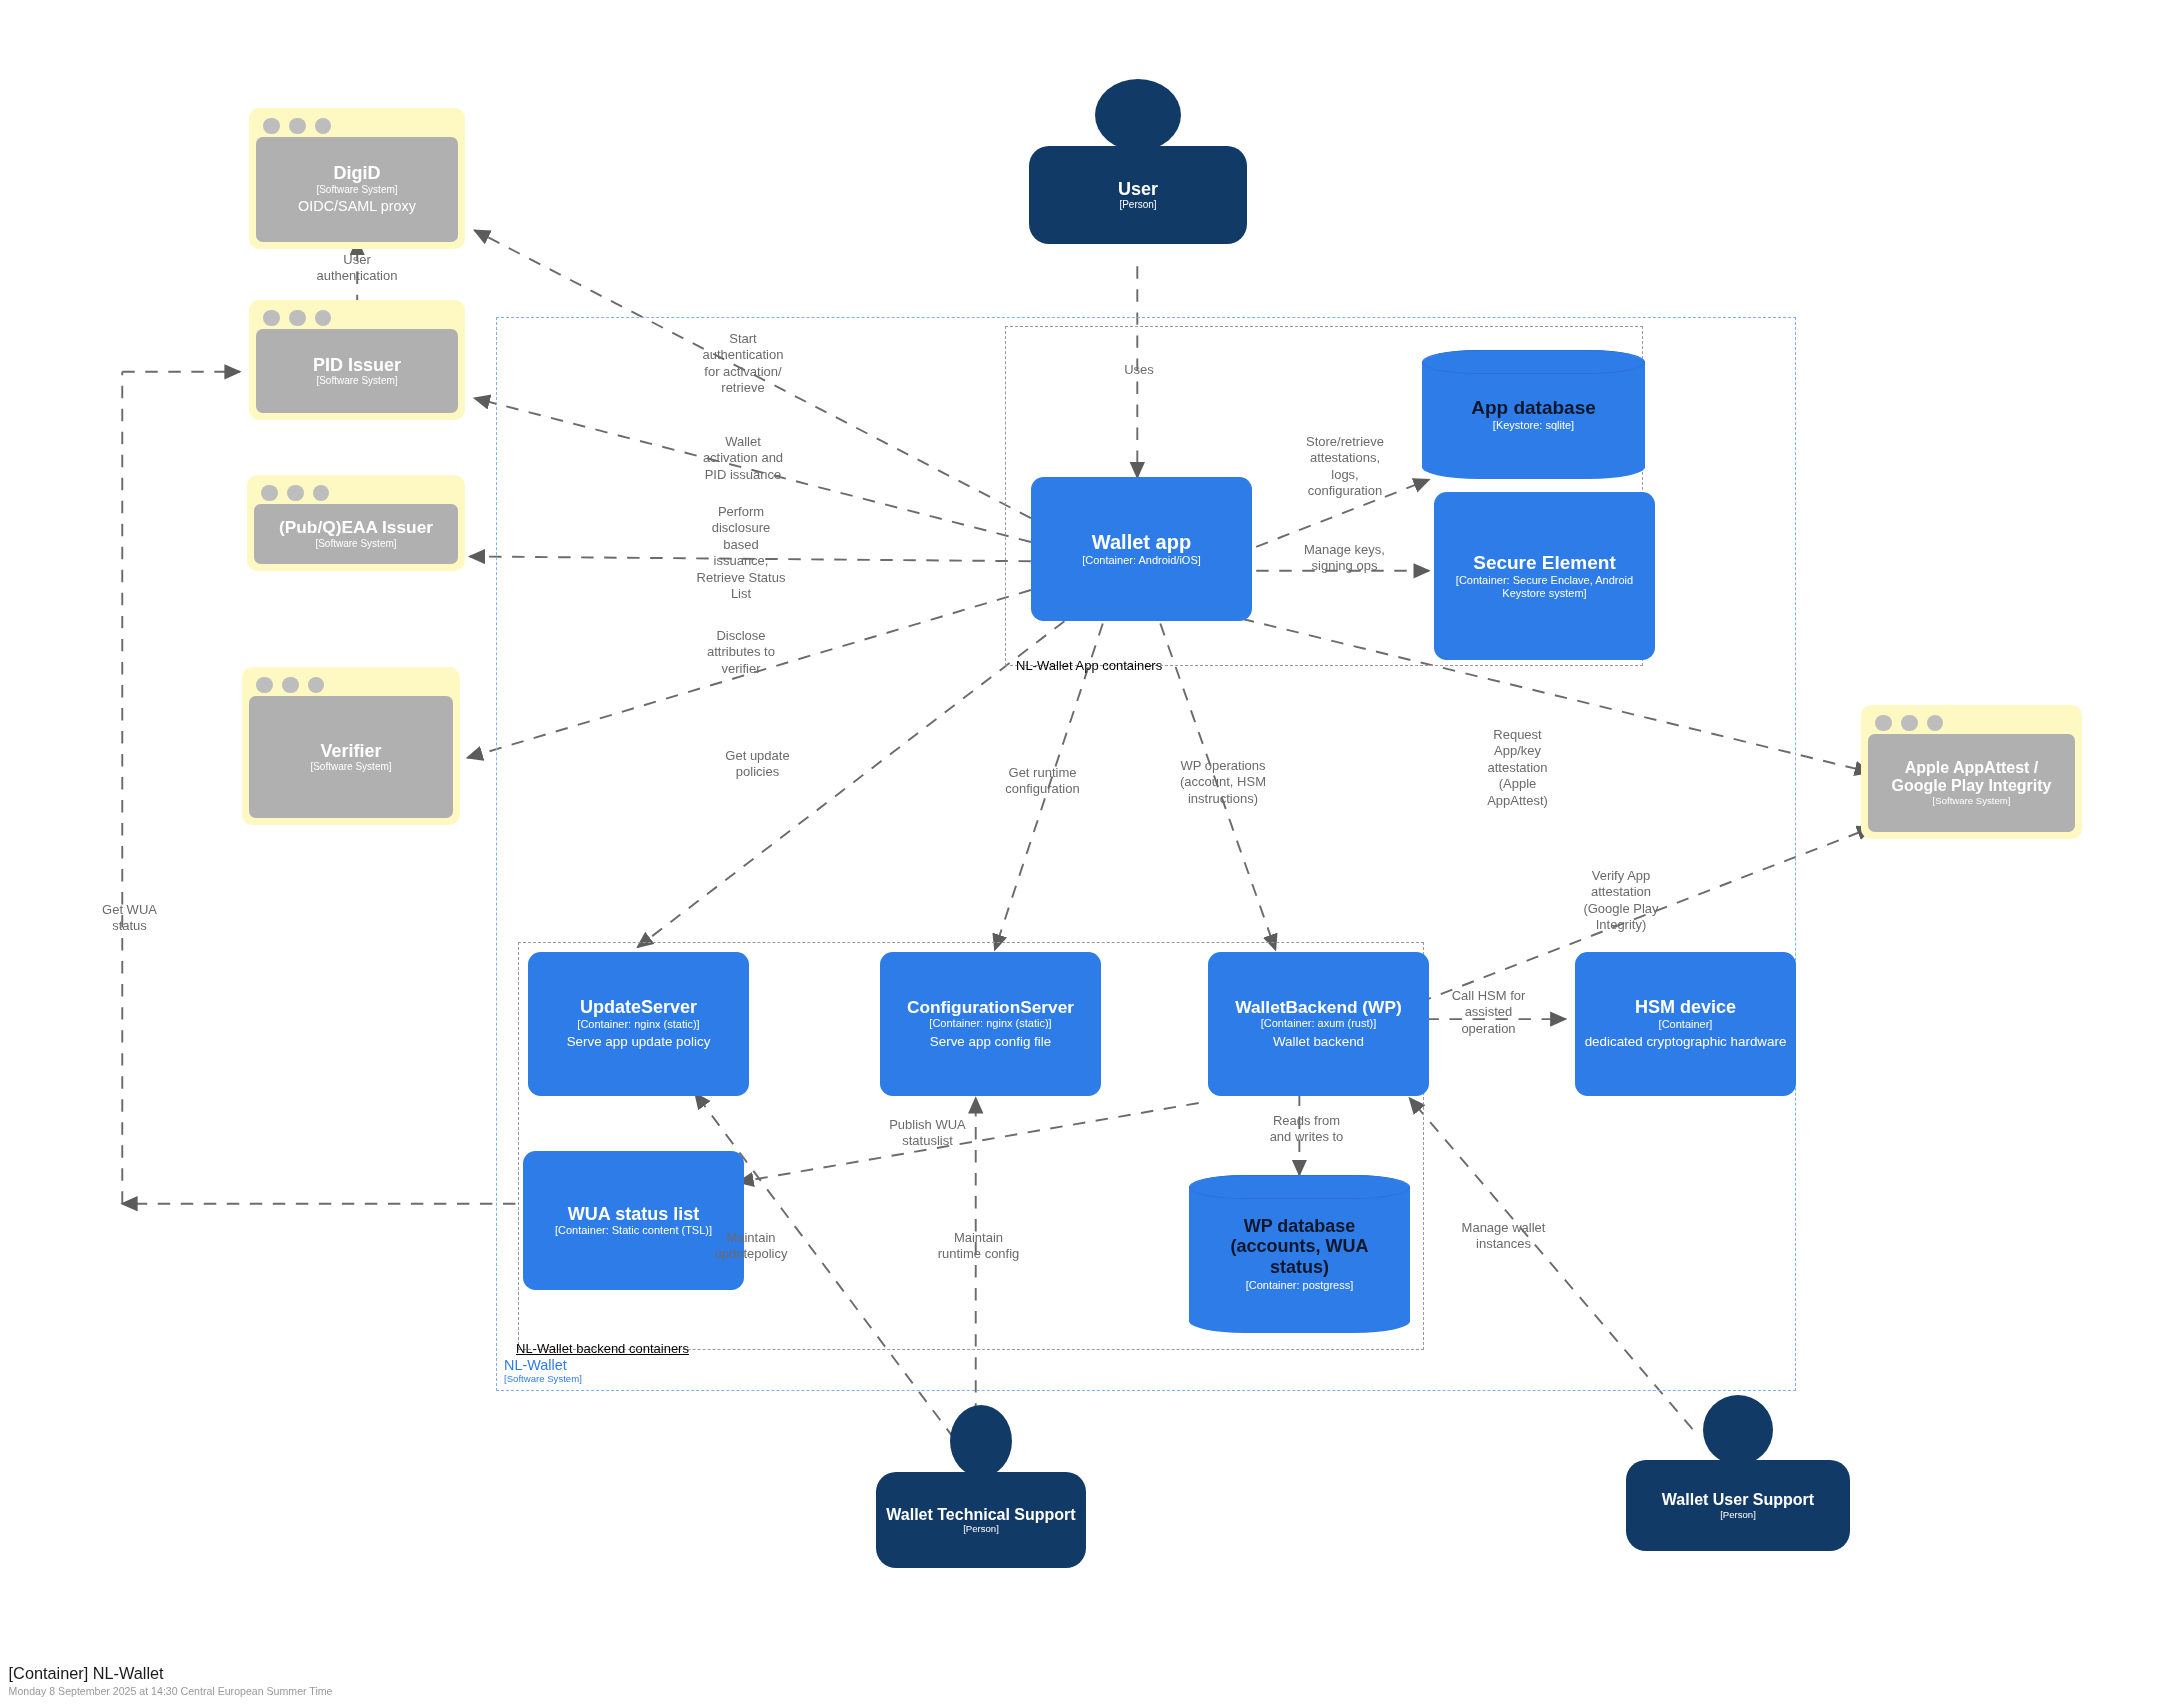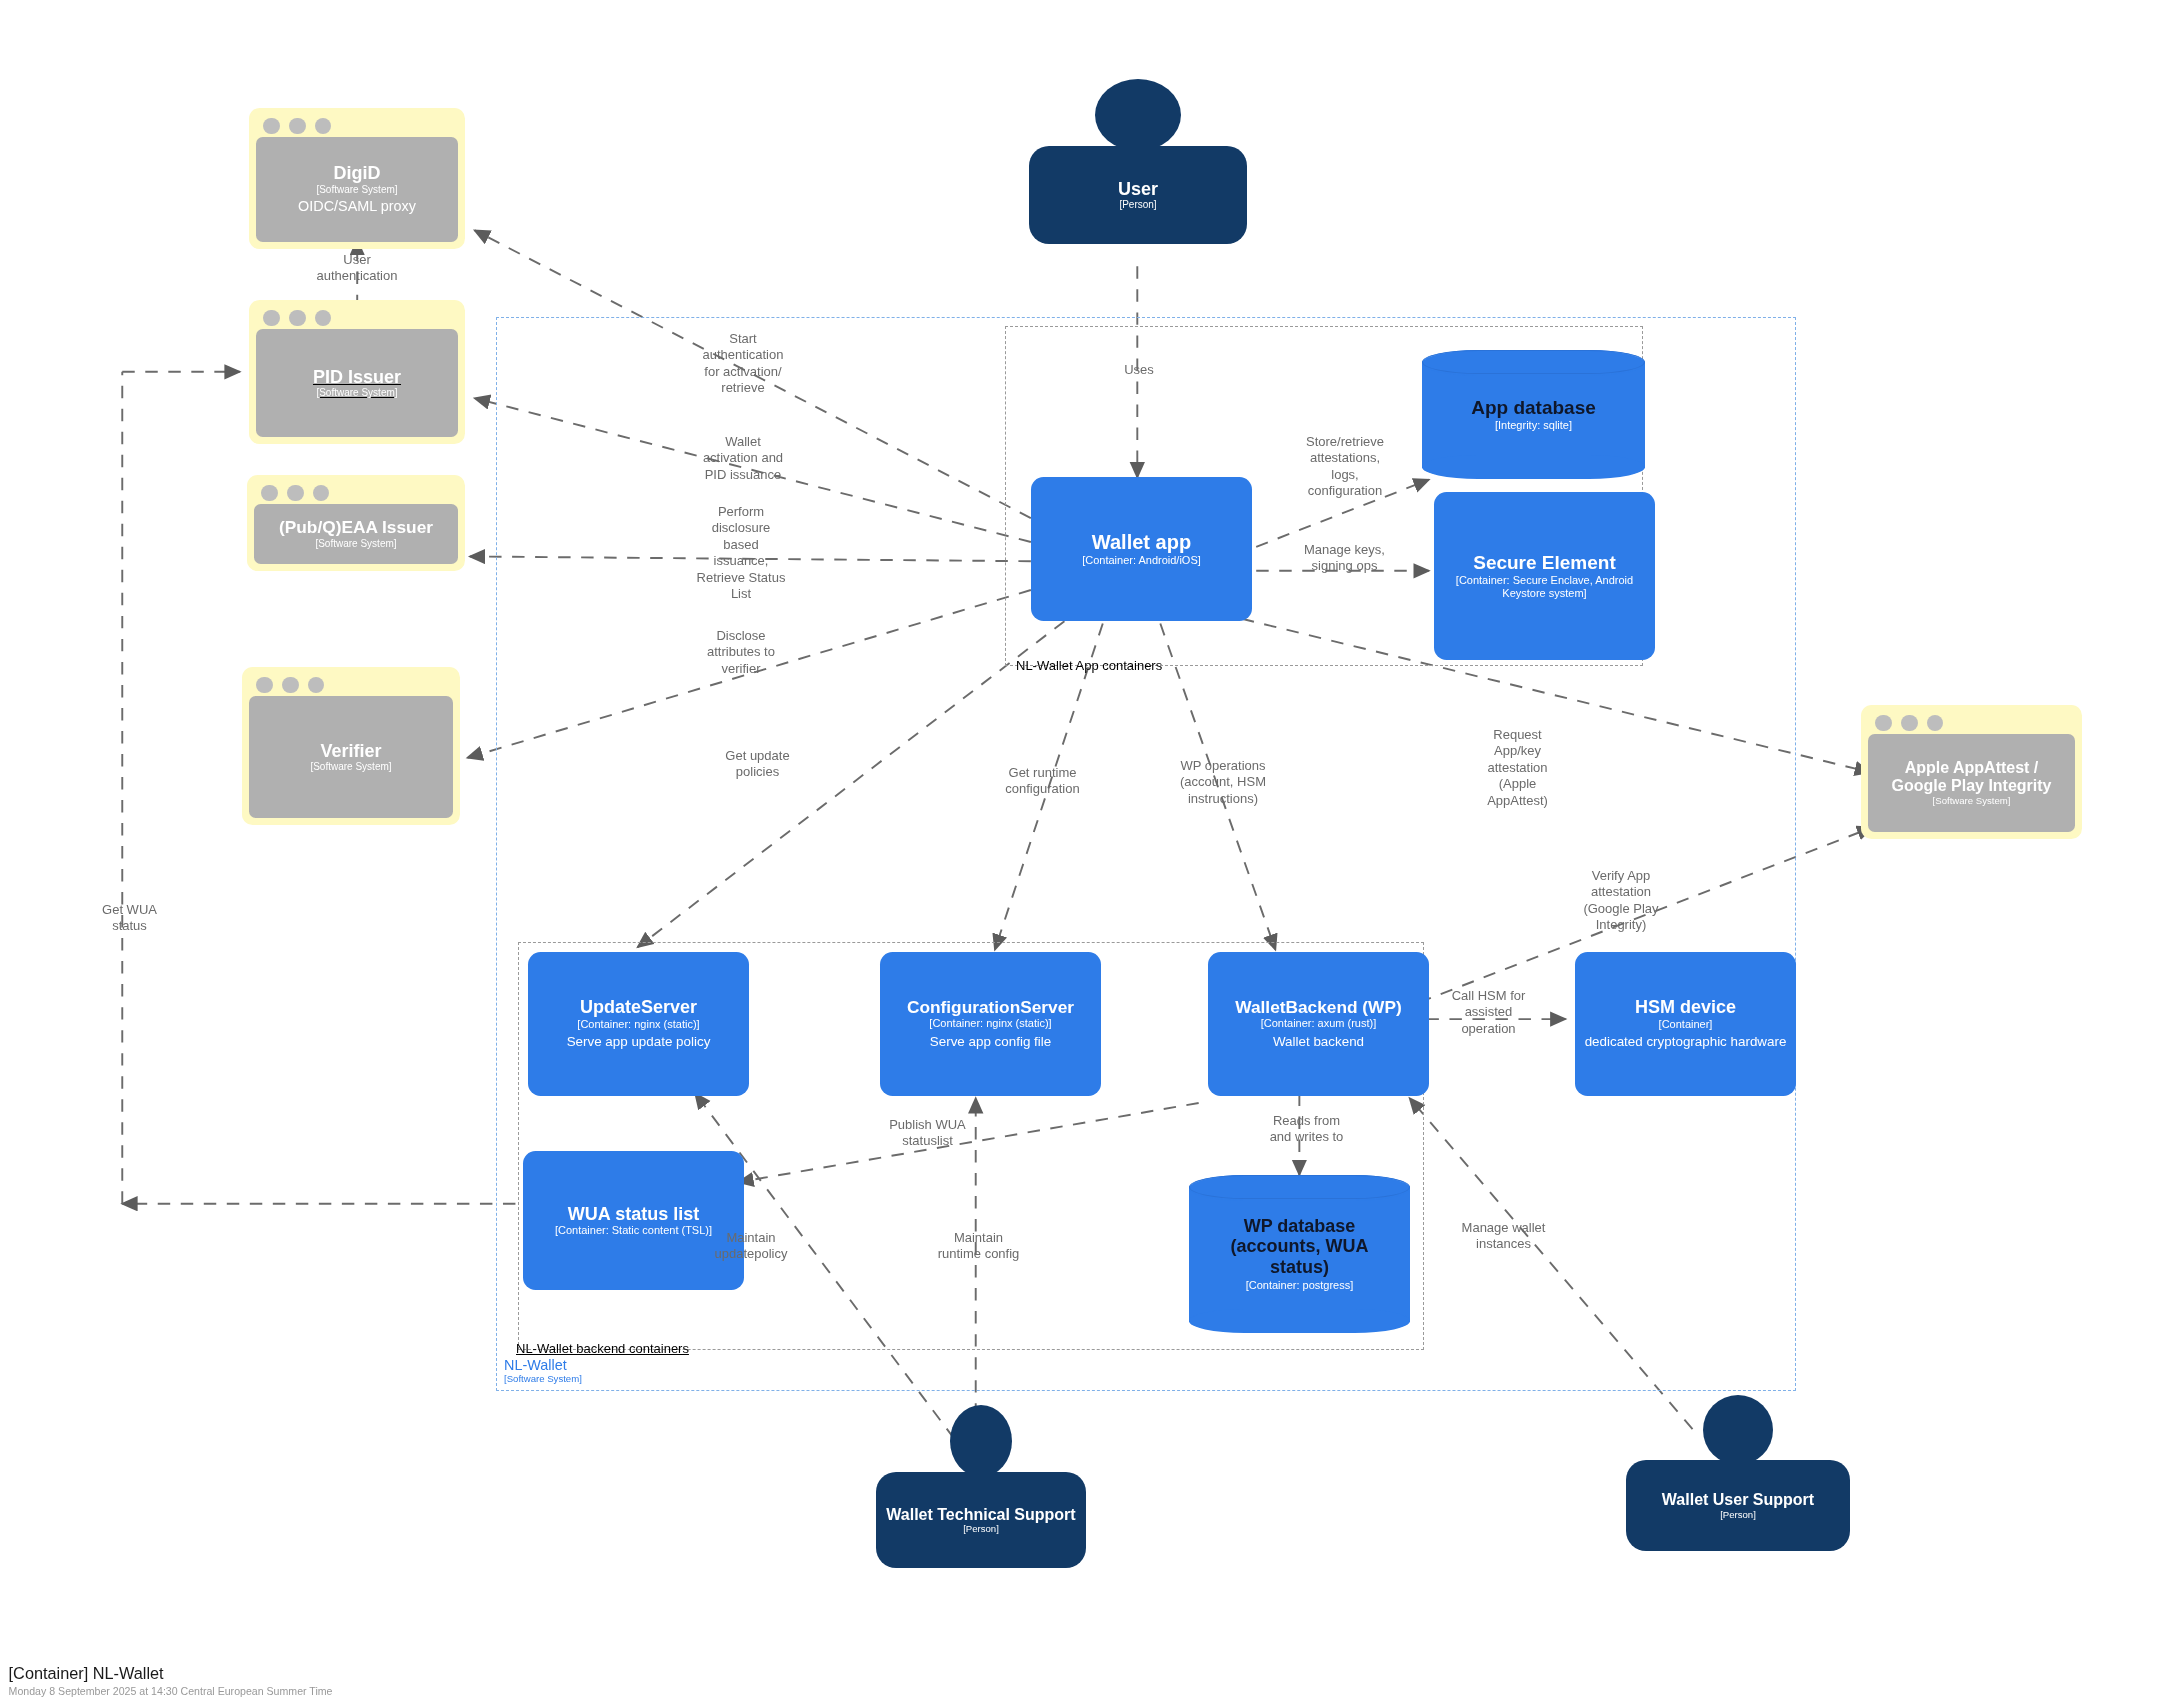--- a/index.html
+++ b/index.html
@@ -155,21 +155,21 @@
       <span class="dot"></span>
       <span class="dot"></span>
     </div>
     <div class="pane">
       <div class="nm" style="font-size:18px;">DigiD</div>
       <div class="tech" style="font-size:10px;">[Software System]</div>
       <div class="desc" style="font-size:14.4px;">OIDC/SAML proxy</div>
     </div>
   </div>
 
-  <div class="syswin abs" style="left:249px;top:300px;width:216px;height:144px;text-decoration:underline;">
+  <div class="syswin abs" style="left:249px;top:300px;width:216px;height:120px;">
     <div class="titlebar">
       <span class="dot"></span>
       <span class="dot"></span>
       <span class="dot"></span>
     </div>
     <div class="pane">
       <div class="nm" style="font-size:18px;">PID Issuer</div>
       <div class="tech" style="font-size:10px;">[Software System]</div>
     </div>
   </div>
@@ -273,21 +273,21 @@
     <div class="tech" style="font-size:11px;">[Container: Static content (TSL)]</div>
   </div>
 
   <div class="cyl abs" style="left:1422px;top:350px;width:223px;height:129px;">
     <div class="tube"></div>
     <div class="cap bot"></div>
     <div class="cap top"></div>
     <div class="rim"></div>
     <div class="lbl">
       <div class="nm" style="font-size:19px;">App database</div>
-      <div class="tech" style="font-size:11px;">[Integrity: sqlite]</div>
+      <div class="tech" style="font-size:11px;">[Keystore: sqlite]</div>
     </div>
   </div>
 
   <div class="cyl abs" style="left:1189px;top:1175px;width:221px;height:158px;">
     <div class="tube"></div>
     <div class="cap bot"></div>
     <div class="cap top"></div>
     <div class="rim"></div>
     <div class="lbl">
       <div class="nm" style="font-size:18px;">WP database</div>

